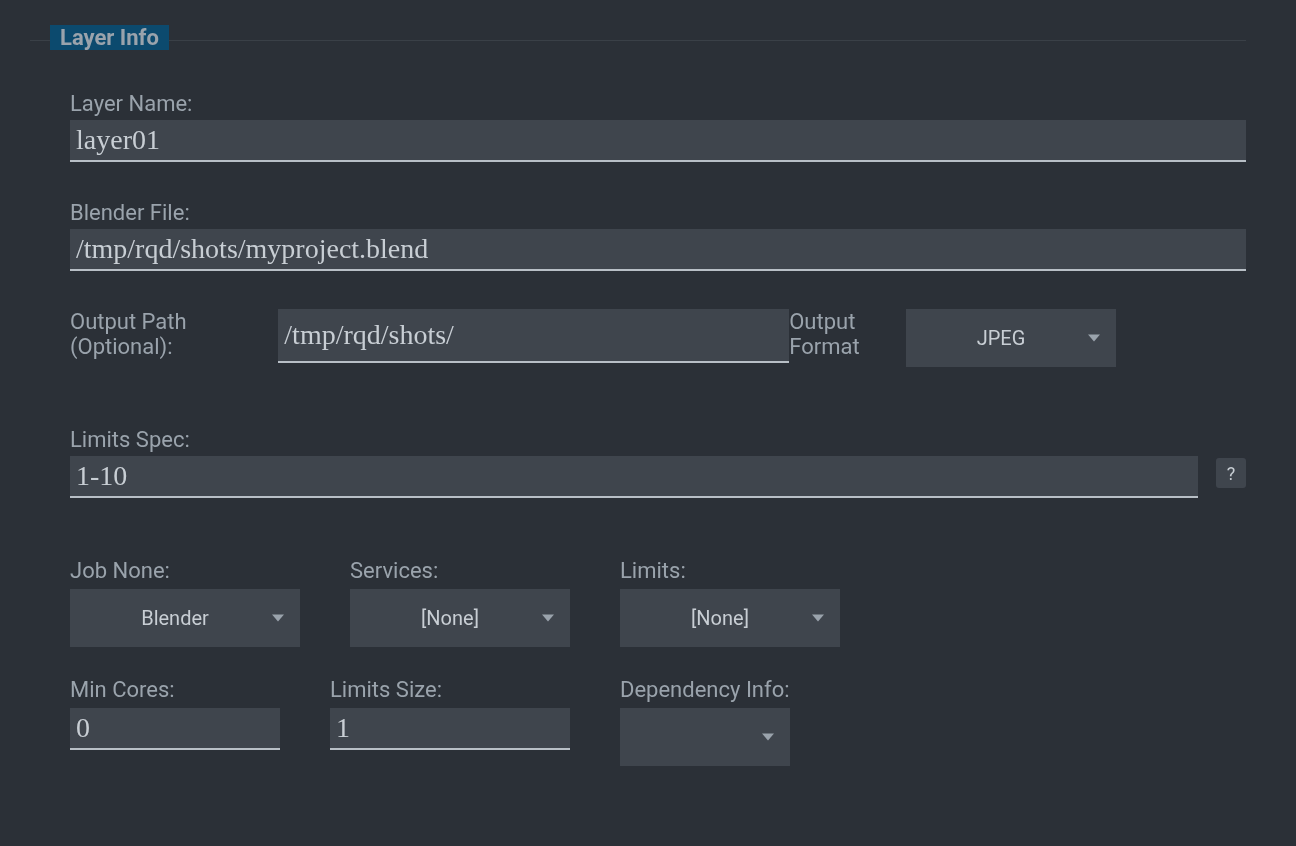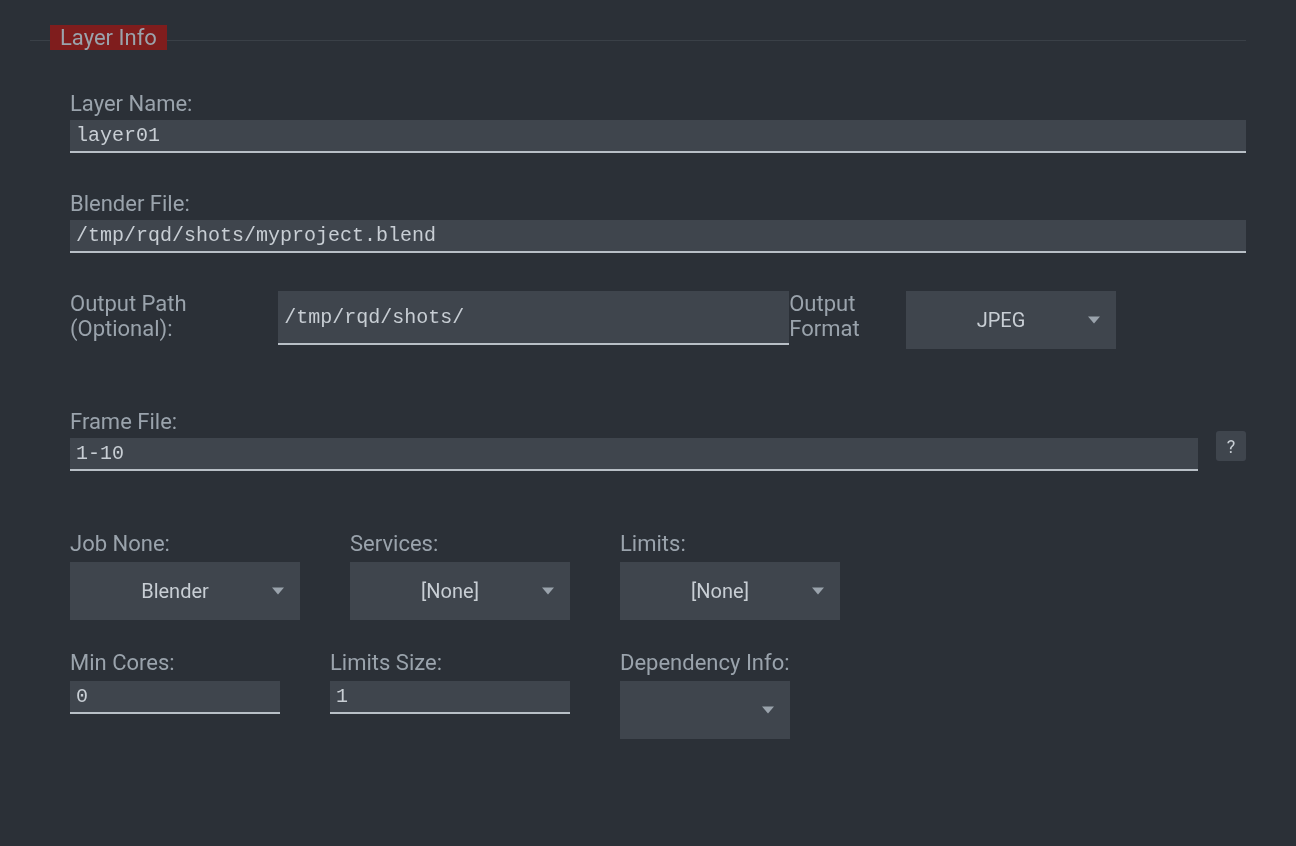--- a/index.html
+++ b/index.html
@@ -22,46 +22,46 @@
     border: none;
     border-top: 1px solid #3a4047;
     padding-top: 50px;
     position: relative;
     margin-top: 20px;
   }
   .group-title {
     position: absolute;
     top: -16px;
     left: 20px;
-    background: #7f1d1d;
+    background: #0c4a6e;
     padding: 0 10px;
     font-size: 22px;
     color: #9aa3ac;
-    font-weight: 400;
+    font-weight: 700;
   }
   .field-block {
     margin-left: 40px;
     margin-bottom: 38px;
   }
   .field-label {
     font-size: 22px;
     color: #9aa3ac;
     margin-bottom: 4px;
     display: block;
   }
   .text-input {
     width: 100%;
     background: #3f454d;
     border: none;
     border-bottom: 2px solid #b8bfc6;
     color: #c8ced4;
-    font-size: 20px;
+    font-size: 28px;
     padding: 4px 6px;
     outline: none;
-    font-family: Liberation Mono, monospace;
+    font-family: Liberation Serif, serif;
   }
   .text-input.half {
     width: 550px;
   }
   .text-input.small {
     width: 210px;
   }
   .text-input.small2 {
     width: 240px;
   }
@@ -174,21 +174,21 @@
         <div class="dropdown wide">
           <span class="dropdown-text">JPEG</span>
           <span class="caret"></span>
         </div>
       </div>
     </div>
 
     <div class="field-block" style="margin-top:60px;">
       <div class="framespec-row">
         <div class="framespec-input-wrap">
-          <label class="field-label">Frame File:</label>
+          <label class="field-label">Limits Spec:</label>
           <input class="text-input" type="text" value="1-10" style="">
         </div>
         <div class="help-btn">?</div>
       </div>
     </div>
 
     <div class="bottom-grid">
       <div class="grid-row">
         <div class="grid-col" style="width:230px;">
           <label class="field-label">Job None:</label>

